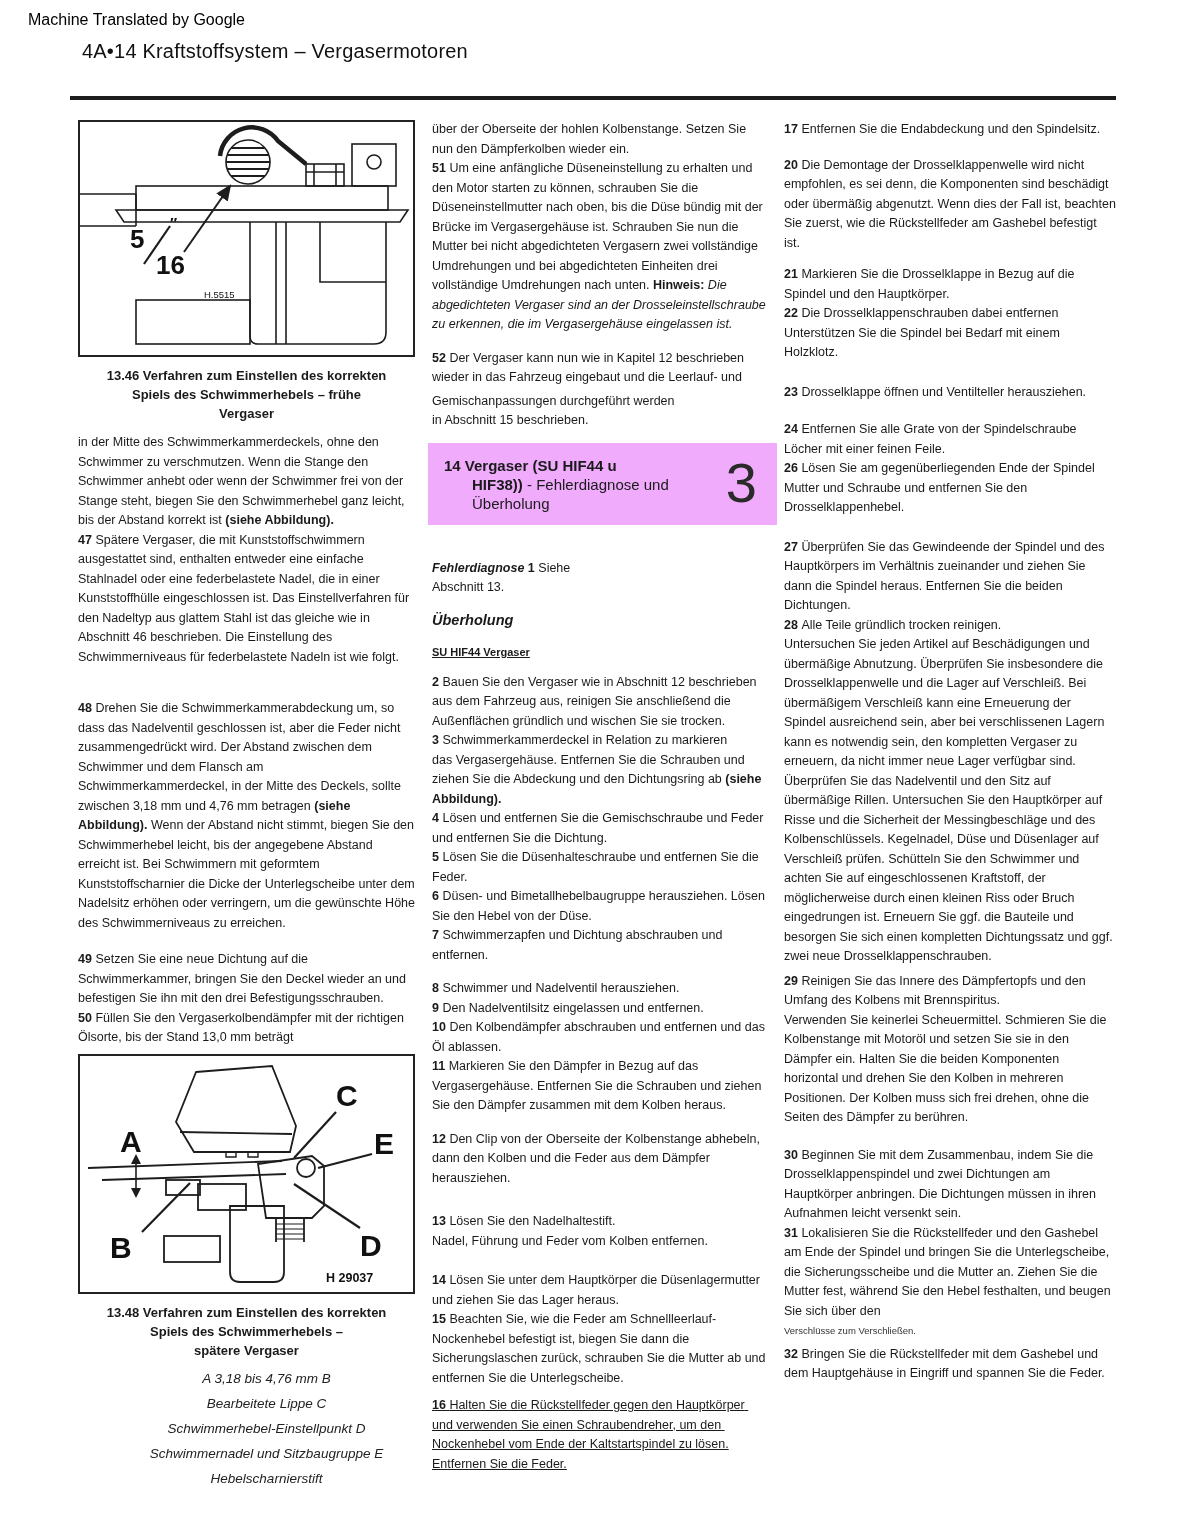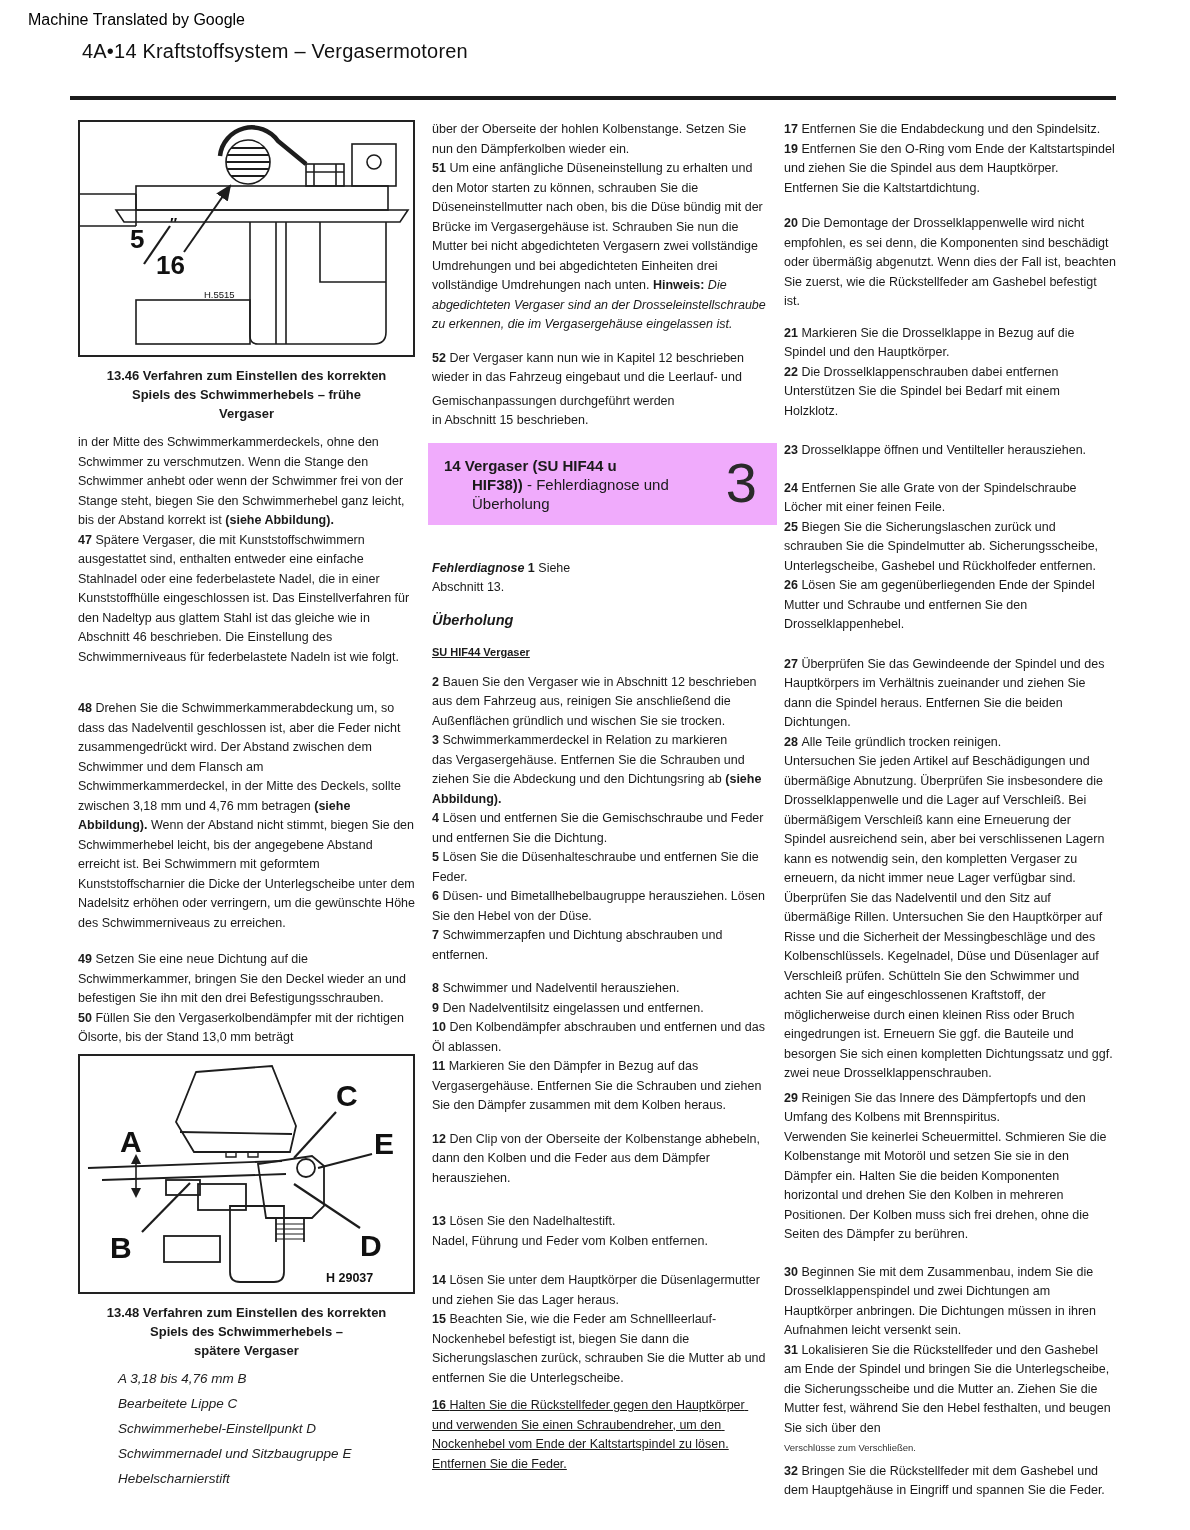--- a/index.html
+++ b/index.html
@@ -17,21 +17,21 @@
   .i{font-style:italic;}
   .bi{font-weight:bold;font-style:italic;}
   .sm{font-size:9.5px;color:#333;}
   .subhead .bi{font-size:14.5px;}
   .subhead2 .b{font-size:11px;text-decoration:underline;}
   .figure-box{border:2px solid #222;height:233px;background:#fff;position:relative;}
   .fig2-box{margin-top:6px;height:236px;}
   .caption{font-weight:bold;font-size:13px;line-height:19px;text-align:center;margin-top:9px;}
   .left-body{margin-top:10px;}
   .legend{margin-top:6px;padding-left:40px;font-style:italic;font-size:13.5px;color:#222;}
-  .legend-line{line-height:25px;}
+  .legend-line{line-height:25px;text-align:center;}
   .section-box{position:relative;margin:12px 0 0 -4px;width:349px;box-sizing:border-box;
                background:#e4e4e4;padding:13px 14px 12px 16px;}
   .sb-line{font-size:15px;line-height:19px;}
   .sb-indent{padding-left:28px;}
   .section-number{position:absolute;right:20px;top:50%;transform:translateY(-52%);
                   font-size:56px;color:#2a2a2a;line-height:1;}
   svg text{font-family:"Liberation Sans",sans-serif;}
 </style>
 </head>
 <body>
@@ -190,29 +190,27 @@
         <div class="para" style="margin-top: 20px;"><span class="b">14 </span><span>Lösen Sie unter dem Hauptkörper die Düsenlagermutter und ziehen Sie das Lager heraus.</span></div>
         <div class="para"><span class="b">15 </span><span>Beachten Sie, wie die Feder am Schnellleerlauf-Nockenhebel befestigt ist, biegen Sie dann die Sicherungslaschen zurück, schrauben Sie die Mutter ab und entfernen Sie die Unterlegscheibe.</span></div>
         <div class="para" style="margin-top: 8px; text-decoration: underline;"><span class="b">16 </span><span>Halten Sie die Rückstellfeder gegen den Hauptkörper und verwenden Sie einen Schraubendreher, um den Nockenhebel vom Ende der Kaltstartspindel zu lösen.
 Entfernen Sie die Feder.</span></div>
       </div>
   </div>
 
   <div class="col col-right">
     <div id="right-text">
         <div class="para"><span class="b">17 </span><span>Entfernen Sie die Endabdeckung und den Spindelsitz.</span></div>
-        <div class="para"><span class="b">19 </span><span>Entfernen Sie den O-Ring vom Ende der Kaltstartspindel und ziehen Sie die Spindel aus dem Hauptkörper. Entfernen Sie die Kaltstartdichtung.</span></div>
         <div class="para" style="margin-top: 16px;"><span class="b">20 </span><span>Die Demontage der Drosselklappenwelle wird nicht empfohlen, es sei denn, die Komponenten sind beschädigt oder übermäßig abgenutzt. Wenn dies der Fall ist, beachten Sie zuerst, wie die Rückstellfeder am Gashebel befestigt ist.</span></div>
         <div class="para" style="margin-top: 12px;"><span class="b">21 </span><span>Markieren Sie die Drosselklappe in Bezug auf die Spindel und den Hauptkörper.</span></div>
         <div class="para"><span class="b">22 </span><span>Die Drosselklappenschrauben dabei entfernen
 Unterstützen Sie die Spindel bei Bedarf mit einem Holzklotz.</span></div>
         <div class="para" style="margin-top: 20px;"><span class="b">23 </span><span>Drosselklappe öffnen und Ventilteller herausziehen.</span></div>
         <div class="para" style="margin-top: 18px;"><span class="b">24 </span><span>Entfernen Sie alle Grate von der Spindelschraube
 Löcher mit einer feinen Feile.</span></div>
-        <div class="para"><span class="b">25 </span><span>Biegen Sie die Sicherungslaschen zurück und schrauben Sie die Spindelmutter ab. Sicherungsscheibe, Unterlegscheibe, Gashebel und Rückholfeder entfernen.</span></div>
         <div class="para"><span class="b">26 </span><span>Lösen Sie am gegenüberliegenden Ende der Spindel Mutter und Schraube und entfernen Sie den Drosselklappenhebel.</span></div>
         <div class="para" style="margin-top: 20px;"><span class="b">27 </span><span>Überprüfen Sie das Gewindeende der Spindel und des Hauptkörpers im Verhältnis zueinander und ziehen Sie dann die Spindel heraus. Entfernen Sie die beiden Dichtungen.</span></div>
         <div class="para"><span class="b">28 </span><span>Alle Teile gründlich trocken reinigen.
 Untersuchen Sie jeden Artikel auf Beschädigungen und übermäßige Abnutzung. Überprüfen Sie insbesondere die Drosselklappenwelle und die Lager auf Verschleiß. Bei übermäßigem Verschleiß kann eine Erneuerung der Spindel ausreichend sein, aber bei verschlissenen Lagern kann es notwendig sein, den kompletten Vergaser zu erneuern, da nicht immer neue Lager verfügbar sind. Überprüfen Sie das Nadelventil und den Sitz auf übermäßige Rillen. Untersuchen Sie den Hauptkörper auf Risse und die Sicherheit der Messingbeschläge und des Kolbenschlüssels. Kegelnadel, Düse und Düsenlager auf Verschleiß prüfen. Schütteln Sie den Schwimmer und achten Sie auf eingeschlossenen Kraftstoff, der möglicherweise durch einen kleinen Riss oder Bruch eingedrungen ist. Erneuern Sie ggf. die Bauteile und besorgen Sie sich einen kompletten Dichtungssatz und ggf. zwei neue Drosselklappenschrauben.</span></div>
         <div class="para" style="margin-top: 5px;"><span class="b">29 </span><span>Reinigen Sie das Innere des Dämpfertopfs und den Umfang des Kolbens mit Brennspiritus.
 Verwenden Sie keinerlei Scheuermittel. Schmieren Sie die Kolbenstange mit Motoröl und setzen Sie sie in den Dämpfer ein. Halten Sie die beiden Komponenten horizontal und drehen Sie den Kolben in mehreren Positionen. Der Kolben muss sich frei drehen, ohne die Seiten des Dämpfer zu berühren.</span></div>
         <div class="para" style="margin-top: 18px;"><span class="b">30 </span><span>Beginnen Sie mit dem Zusammenbau, indem Sie die Drosselklappenspindel und zwei Dichtungen am Hauptkörper anbringen. Die Dichtungen müssen in ihren Aufnahmen leicht versenkt sein.</span></div>
         <div class="para"><span class="b">31 </span><span>Lokalisieren Sie die Rückstellfeder und den Gashebel am Ende der Spindel und bringen Sie die Unterlegscheibe, die Sicherungsscheibe und die Mutter an. Ziehen Sie die Mutter fest, während Sie den Hebel festhalten, und beugen Sie sich über den
 </span><span class="sm">Verschlüsse zum Verschließen.</span></div>
         <div class="para" style="margin-top: 4px;"><span class="b">32 </span><span>Bringen Sie die Rückstellfeder mit dem Gashebel und dem Hauptgehäuse in Eingriff und spannen Sie die Feder.</span></div>

